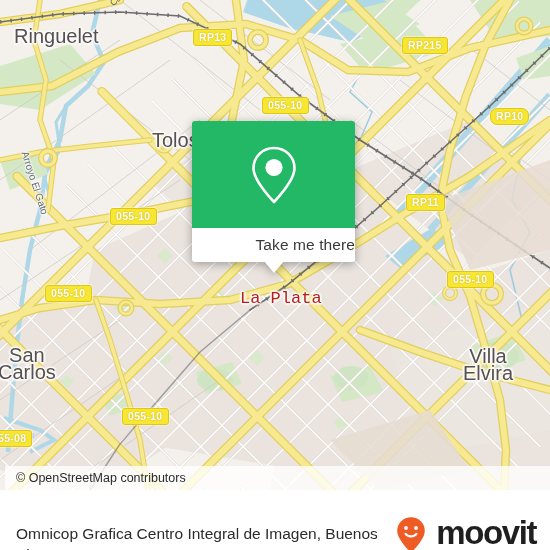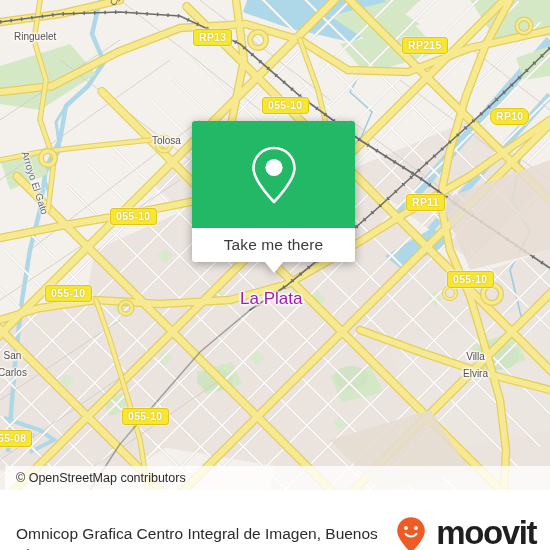--- a/index.html
+++ b/index.html
@@ -40,30 +40,30 @@
     line-height: 12px;
     white-space: nowrap;
     text-shadow: 0 0 2px #d8bd14, 0 0 1px #d8bd14;
     box-shadow: 0 0 0 1px rgba(255,255,255,0.35);
   }
 
   
   .place {
     position: absolute;
     color: #555054;
-    font-size: 10px;
+    font-size: 20px;
     white-space: pre;
     text-shadow:
        1.5px 0 2px #fdfbf8, -1.5px 0 2px #fdfbf8,
        0 1.5px 2px #fdfbf8, 0 -1.5px 2px #fdfbf8,
        1px 1px 2px #fdfbf8, -1px -1px 2px #fdfbf8,
        1px -1px 2px #fdfbf8, -1px 1px 2px #fdfbf8;
     line-height: 17px;
   }
-  .place.big { font-size: 17px; color: #a21caf; }
+  .place.big { font-size: 17px; color: #b91c1c; font-family: Liberation Mono, monospace; }
   .place.two { line-height: 17px; text-align: center; }
 
   .stream-label {
     position: absolute;
     color: #5d6a80;
     font-size: 10px;
     white-space: nowrap;
     transform-origin: left top;
     text-shadow: 1px 0 2px #fdfbf8, -1px 0 2px #fdfbf8, 0 1px 2px #fdfbf8, 0 -1px 2px #fdfbf8;
   }
@@ -94,21 +94,21 @@
     justify-content: center;
   }
   #popup-foot {
     position: absolute;
     left: 0; top: 107px;
     width: 163px; height: 34px;
     background: #ffffff;
     border-radius: 0 0 3px 3px;
     display: flex;
     align-items: center;
-    justify-content: center;
+    justify-content: flex-end;
   }
   #popup-foot-label {
     color: #3a3a3a;
     font-size: 15.5px;
     letter-spacing: 0.1px;
   }
   #popup-tail {
     position: absolute;
     left: 72px; top: 140px;
     width: 0; height: 0;

